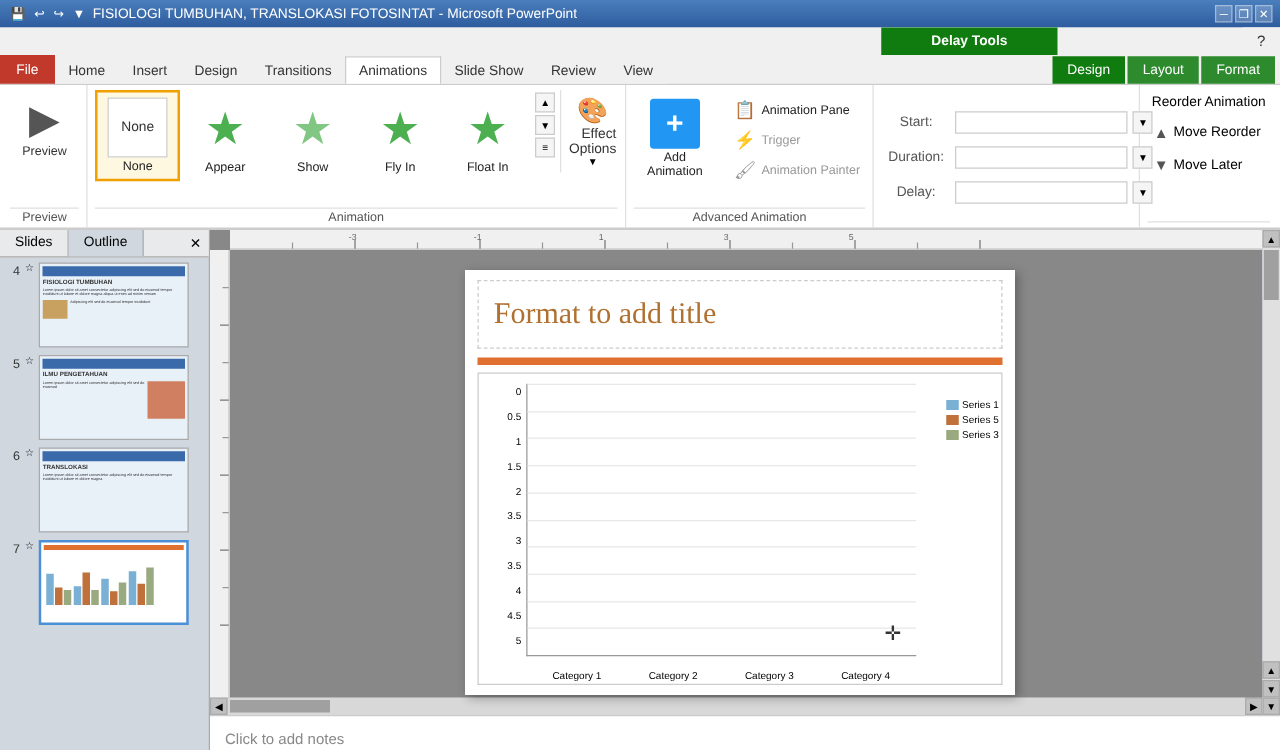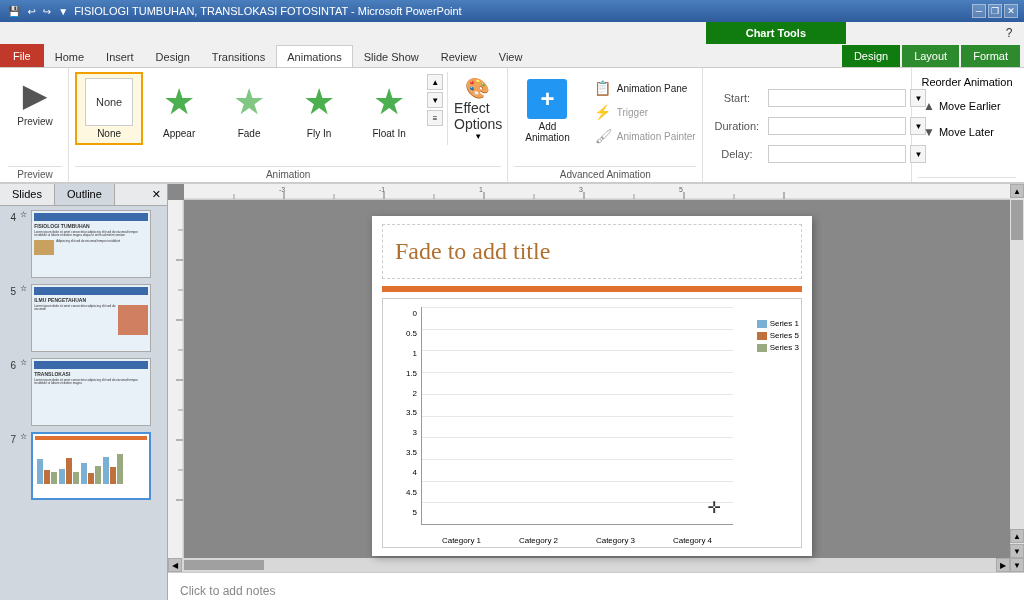--- a/index.html
+++ b/index.html
@@ -121,21 +121,21 @@
       padding: 4px 8px;
       cursor: pointer;
       width: 60px;
     }
     .preview-label { font-size: 10px; color: #333; margin-top: 2px; }
 
     
     .anim-items {
       display: flex;
       gap: 2px;
-      align-items: center;
+      align-items: flex-end;
     }
     .anim-item {
       display: flex;
       flex-direction: column;
       align-items: center;
       padding: 4px 6px;
       cursor: pointer;
       width: 68px;
       border: 1px solid transparent;
     }
@@ -183,21 +183,21 @@
     
     .effect-options-btn {
       display: flex;
       flex-direction: column;
       align-items: center;
       justify-content: center;
       cursor: pointer;
       padding: 4px 6px;
       border-left: 1px solid #e0e0e0;
     }
-    .effect-label { font-size: 14px; color: #333; text-align: left; }
+    .effect-label { font-size: 11px; color: #333; text-align: right; }
 
     
     .add-anim-btn {
       display: flex;
       flex-direction: column;
       align-items: center;
       justify-content: center;
       padding: 6px 10px;
       cursor: pointer;
       width: 70px;
@@ -524,21 +524,21 @@
     <span class="title-bar-title">FISIOLOGI TUMBUHAN, TRANSLOKASI FOTOSINTAT - Microsoft PowerPoint</span>
   </div>
   <div class="title-bar-controls">
     <div class="title-btn">─</div>
     <div class="title-btn">❐</div>
     <div class="title-btn">✕</div>
   </div>
 </div>
 
 <div style="position:relative; height:22px; background:#f0f0f0; display:flex; align-items:center;">
-  <div style="position:absolute; right:178px; top:0; background:#107c10; color:white; font-size:11px; font-weight:bold; padding:0 40px; height:22px; display:flex; align-items:center;">Chart Tools</div>
+  <div style="position:absolute; right:178px; top:0; background:#107c10; color:white; font-size:11px; font-weight:bold; padding:0 40px; height:22px; display:flex; align-items:center;">Delay Tools</div>
   <div style="position:absolute; right:0; top:0; width:30px; height:22px; background:#f0f0f0; display:flex; align-items:center; justify-content:center; gap:2px;">
     <span style="font-size:12px; color:#333;">?</span>
   </div>
 </div>
 
 <div class="ribbon-tabs">
   <div class="ribbon-tab file-tab">File</div>
   <div class="ribbon-tab">Home</div>
   <div class="ribbon-tab">Insert</div>
   <div class="ribbon-tab">Design</div>
@@ -579,21 +579,21 @@
           <div class="anim-icon">
             <span style="color:#4caf50; font-size:36px;">★</span>
           </div>
           <div class="anim-label">Appear</div>
         </div>
 
         <div class="anim-item">
           <div class="anim-icon">
             <span style="color:#4caf50; font-size:36px; opacity:0.7;">★</span>
           </div>
-          <div class="anim-label">Fade</div>
+          <div class="anim-label">Show</div>
         </div>
 
         <div class="anim-item">
           <div class="anim-icon">
             <span style="color:#4caf50; font-size:36px;">★</span>
           </div>
           <div class="anim-label">Fly In</div>
         </div>
 
         <div class="anim-item">
@@ -661,21 +661,21 @@
         <div class="timing-dropdown">▼</div>
       </div>
     </div>
   </div>
 
   <div class="ribbon-group" style="min-width:110px; border-right:none;">
     <div class="ribbon-group-content" style="flex-direction:column; align-items:stretch;">
       <div style="font-size:11px; font-weight:normal; text-align:center; padding:4px 0;">Reorder Animation</div>
       <div class="reorder-btn">
         <span class="reorder-btn-icon">▲</span>
-        <span>Move Earlier</span>
+        <span>Move Reorder</span>
       </div>
       <div class="reorder-btn">
         <span class="reorder-btn-icon">▼</span>
         <span>Move Later</span>
       </div>
     </div>
     <div class="ribbon-group-label" style="border-top:1px solid #e0e0e0; margin-top:2px; padding-top:2px; text-align:center; font-size:10px; color:#555;"></div>
   </div>
 </div>
 
@@ -816,21 +816,21 @@
               <line x1="8" y1="240" x2="16" y2="240" stroke="#777" stroke-width="1"></line>
               <line x1="10" y1="270" x2="16" y2="270" stroke="#999" stroke-width="1"></line>
               <line x1="8" y1="300" x2="16" y2="300" stroke="#777" stroke-width="1"></line>
             </svg>
           </div>
 
           <div style="position:absolute; top:20px; left:20px; right:14px; bottom:0; display:flex; align-items:center; justify-content:center;">
             <div class="slide-canvas">
 
               <div class="slide-title-placeholder">
-                <span style="color:#b07030;font-size:24px;font-family:Georgia,serif;">Fade to add title</span>
+                <span style="color:#b07030;font-size:24px;font-family:Georgia,serif;">Format to add title</span>
               </div>
 
               <div class="orange-bar"></div>
 
               <div class="chart-area">
 
                 <div class="chart-y-labels">
                   <span>5</span>
                   <span>4.5</span>
                   <span>4</span>

